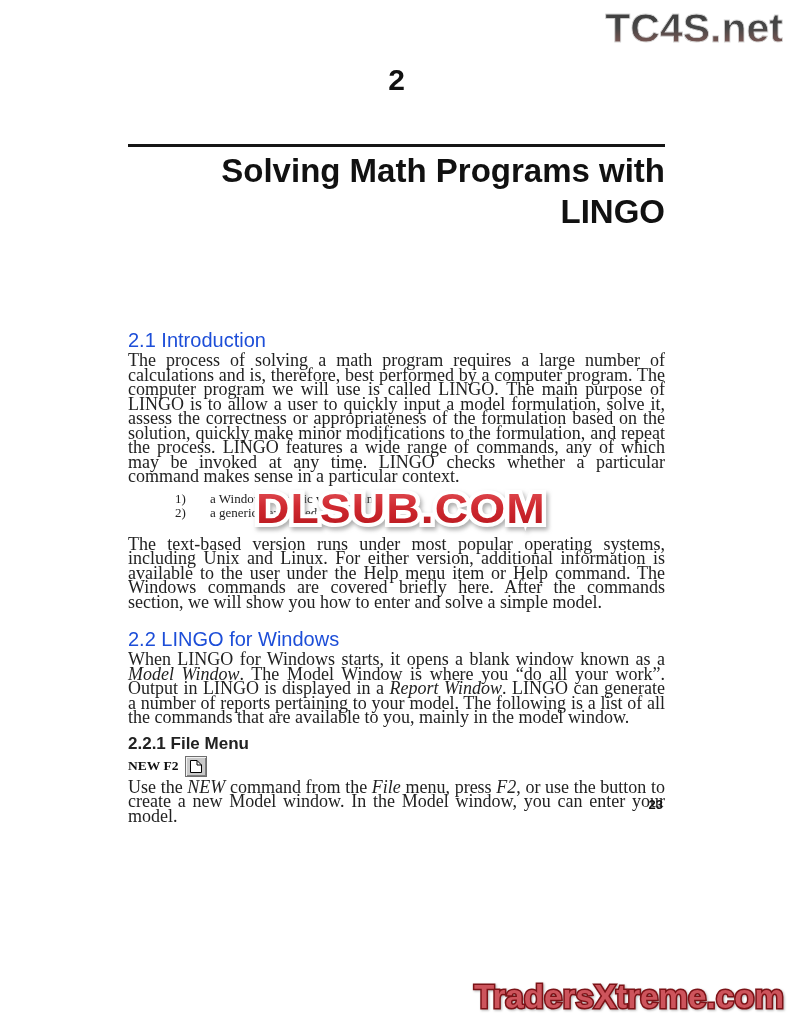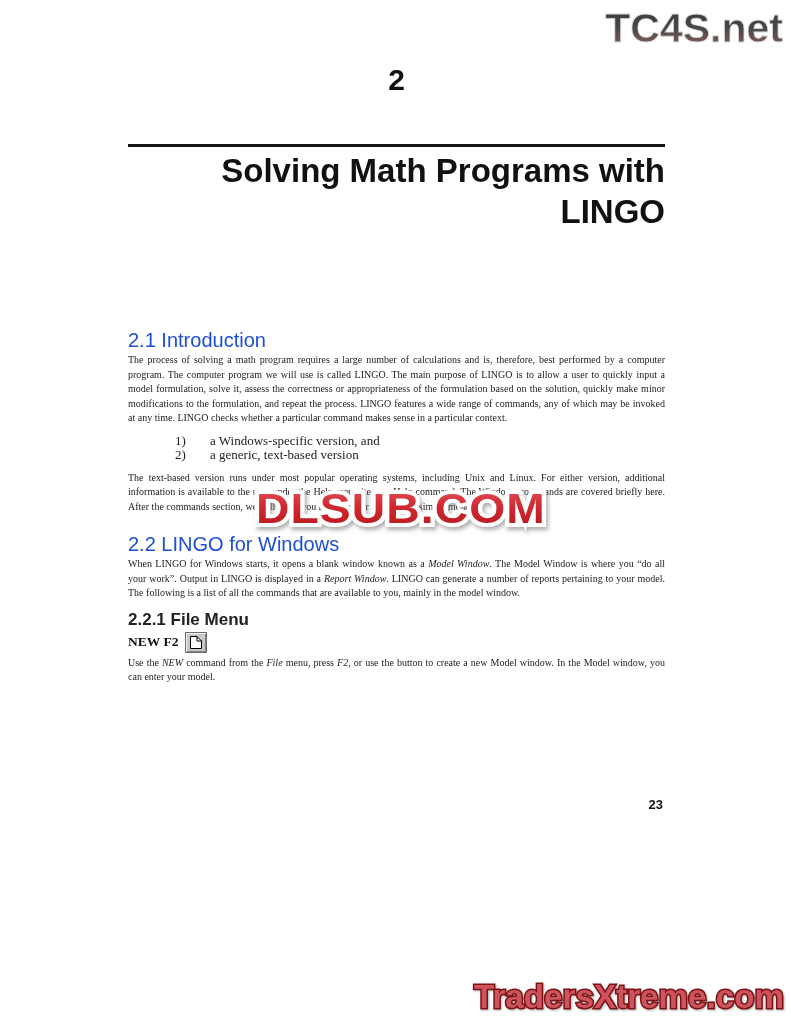--- a/index.html
+++ b/index.html
@@ -56,36 +56,36 @@
   .sec-heading.s22 { margin-top: 18px; }
   .sub-heading {
     margin-top: 8px;
     font-family: "Liberation Sans", sans-serif;
     font-weight: 700;
     font-size: 17px;
     line-height: 21px;
     color: #222;
   }
   p.body-text {
-    font-size: 10px;
+    font-size: 18px;
     line-height: 14.5px;
     text-align: justify;
     color: #222;
   }
   p.p1 { margin-top: 1px; }
   p.indent-line { margin-top: 6px; text-indent: 27px; text-align: left; }
   .version-list { margin-top: 8px; margin-left: 47px; }
   .list-item {
     display: flex;
     font-size: 13px;
     line-height: 14.5px;
     color: #222;
   }
   .list-num { width: 35px; flex: 0 0 35px; }
-  p.p3 { margin-top: 8px; }
+  p.p3 { margin-top: 16px; }
   p.s22p { margin-top: 1px; }
   .command-line {
     margin-top: 1px;
     height: 23px;
     display: flex;
     align-items: center;
   }
   .command-label {
     font-weight: bold;
     font-size: 13.5px;

